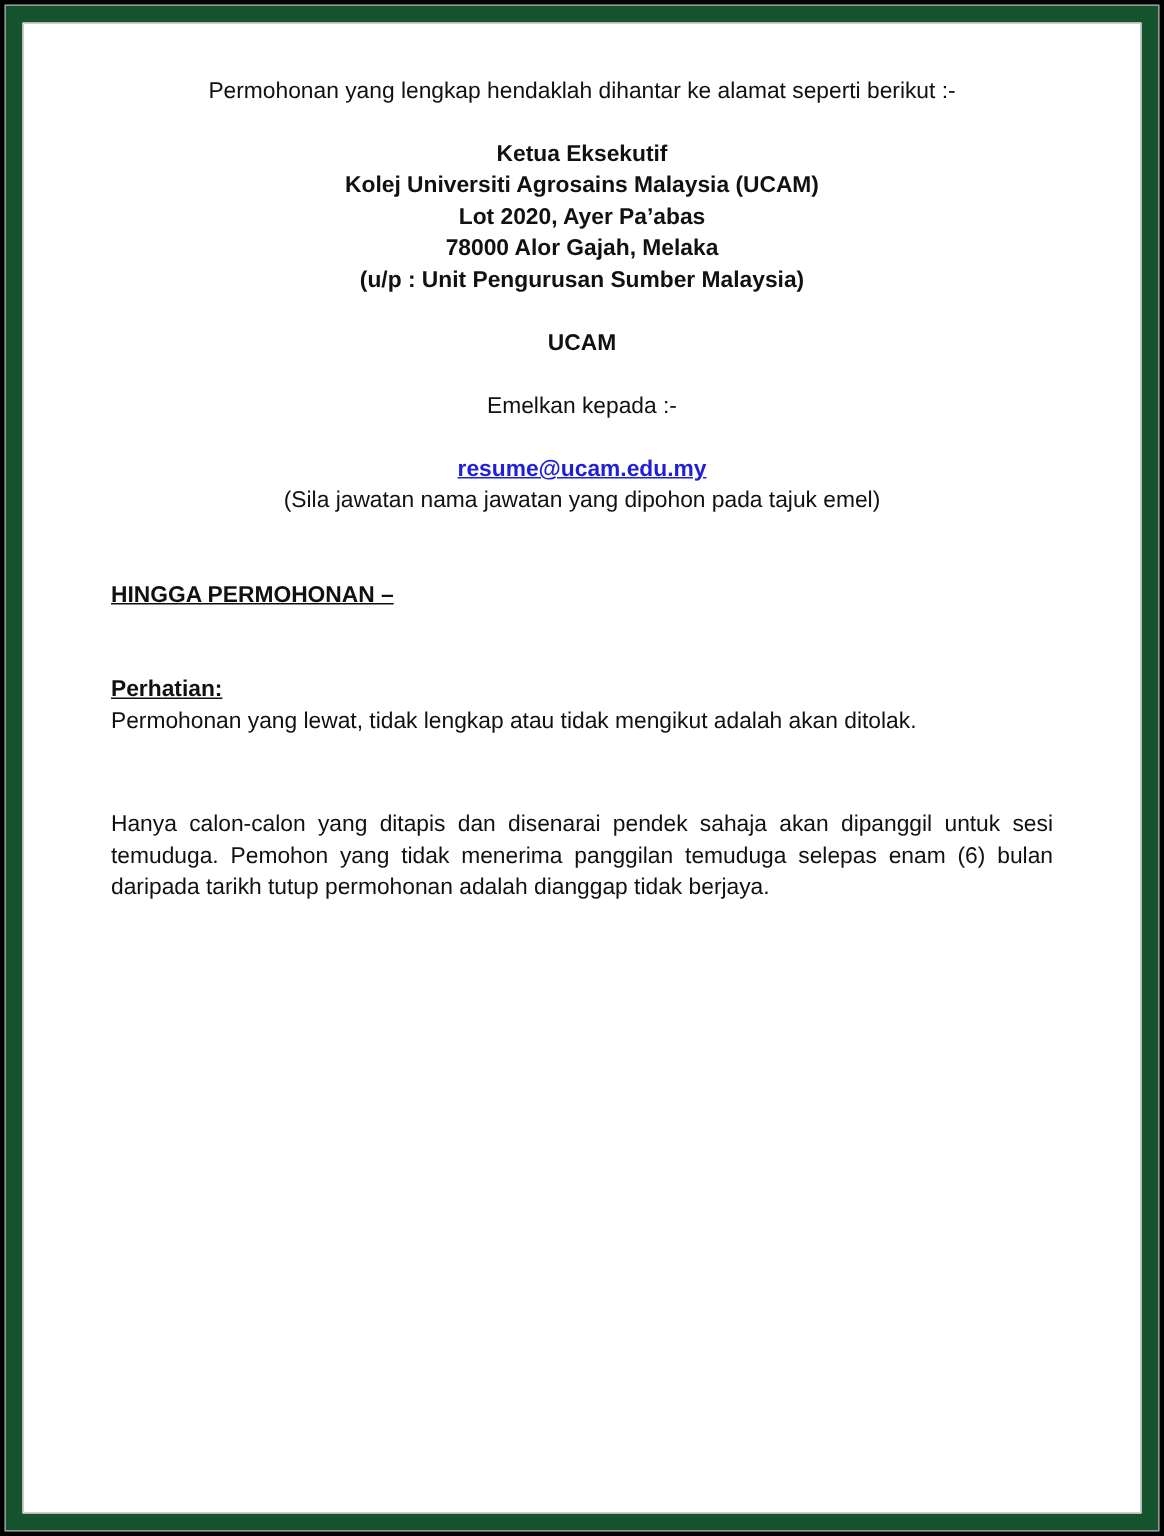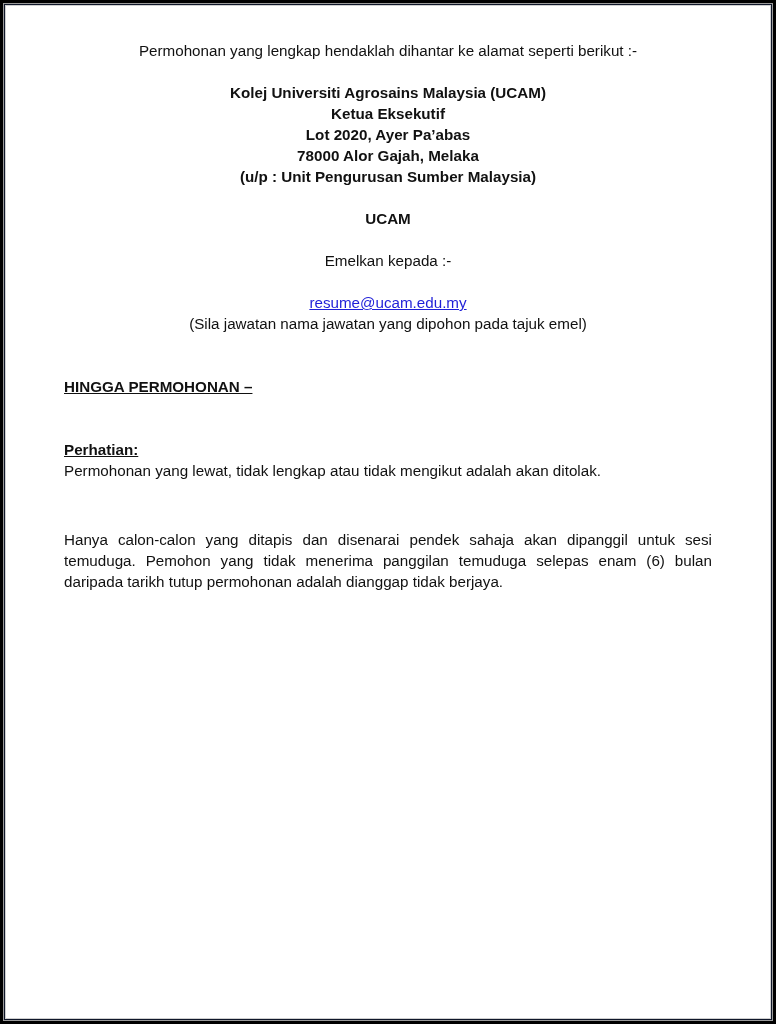--- a/index.html
+++ b/index.html
@@ -20,22 +20,22 @@
       left: 0; top: 0;
       width: 776px; height: 1024px;
       box-sizing: border-box;
       background: #000;
       padding: 3px;
     }
     .frame-inner {
       width: 100%; height: 100%;
       box-sizing: border-box;
       border: 1px solid #9a9a9a;
-      background: #0f172a;
-      padding: 1px;
+      background: #14532d;
+      padding: 11px;
     }
     .frame-inner2 {
       width: 100%; height: 100%;
       box-sizing: border-box;
       border: 1px solid #cfcfcf;
       background: #fff;
       position: relative;
     }
     .content {
       position: absolute;
@@ -45,43 +45,43 @@
       font-size: 15.2px;
       line-height: 21px;
     }
     .center { text-align: center; }
     .bold { font-weight: bold; }
     .line { display: block; white-space: nowrap; }
     .gap-1 { height: 21px; }
     a.email {
       color: #1f1fd8;
       text-decoration: underline;
-      font-weight: normal;
+      font-weight: bold;
     }
     .underline { text-decoration: underline; }
     .justify {
       text-align: justify;
       text-align-last: left;
       margin-top: 48px;
     }
   </style>
 </head>
 <body>
 
 <div class="frame">
   <div class="frame-inner">
     <div class="frame-inner2">
       <div class="content">
 
         <div class="center line">Permohonan yang lengkap hendaklah dihantar ke alamat seperti berikut :-</div>
         <div class="gap-1"></div>
 
         <div class="center bold">
+          <span class="line">Ketua Eksekutif</span>
           <span class="line">Kolej Universiti Agrosains Malaysia (UCAM)</span>
-          <span class="line">Ketua Eksekutif</span>
           <span class="line">Lot 2020, Ayer Pa’abas</span>
           <span class="line">78000 Alor Gajah, Melaka</span>
           <span class="line">(u/p : Unit Pengurusan Sumber Malaysia)</span>
         </div>
         <div class="gap-1"></div>
 
         <div class="center bold line">UCAM</div>
         <div class="gap-1"></div>
 
         <div class="center line">Emelkan kepada :-</div>

